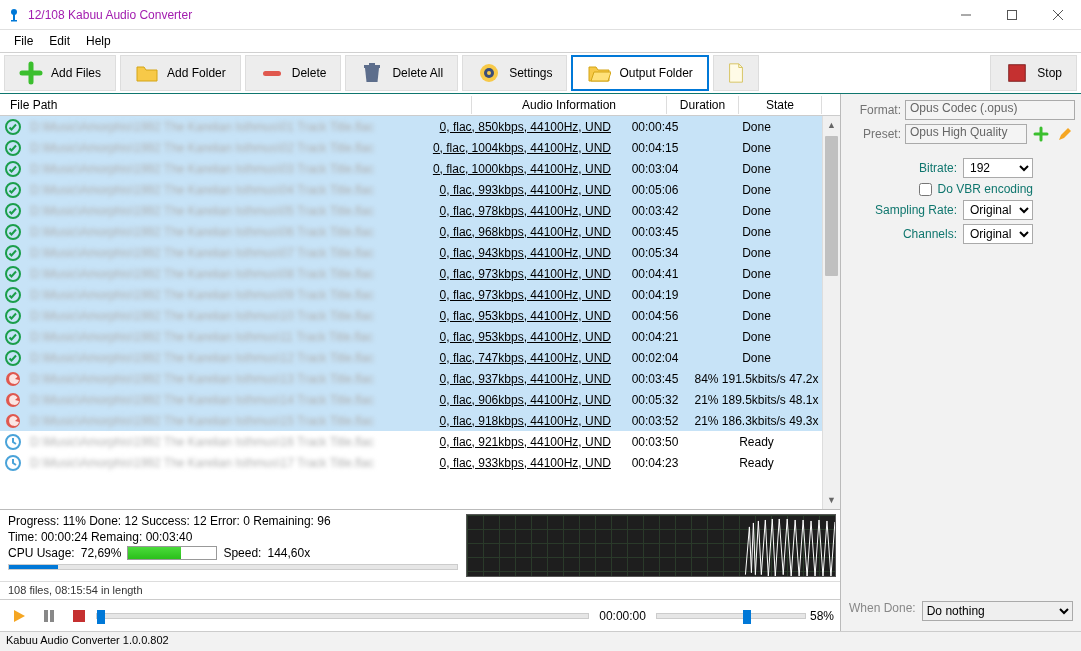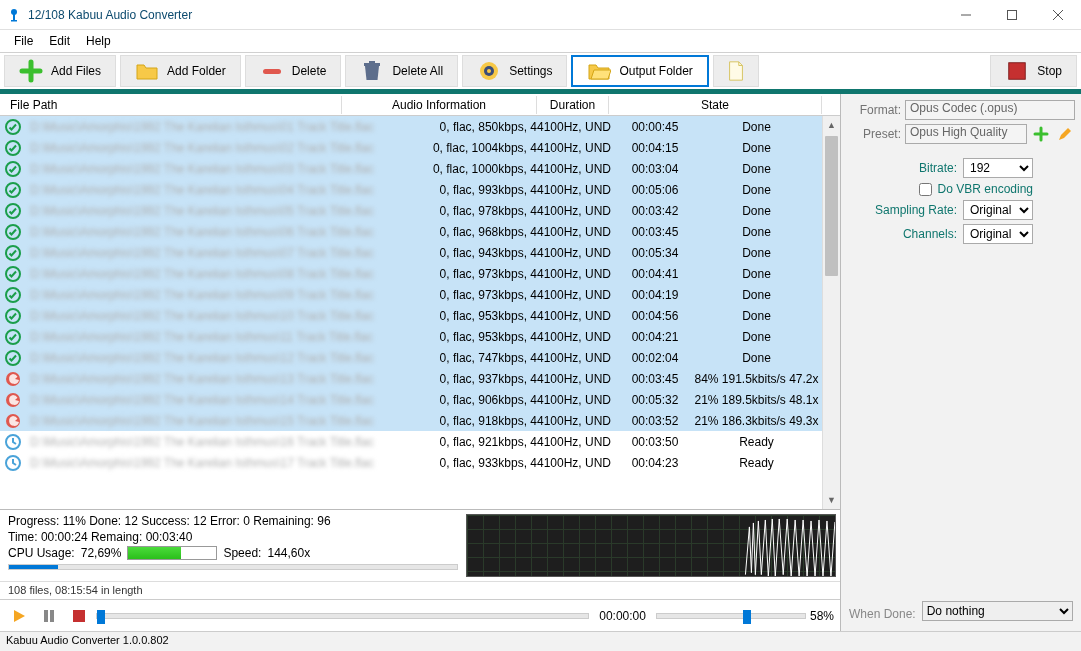--- a/index.html
+++ b/index.html
@@ -1,46 +1,46 @@
 <!DOCTYPE html>
 <html><head>
 <meta charset="utf-8">
 <style>
 * { box-sizing: border-box; margin: 0; padding: 0; font-family: "Segoe UI", Tahoma, sans-serif; font-size: 12px; }
 body { background: #fff; width: 1081px; height: 651px; overflow: hidden; display: flex; flex-direction: column; }
 .titlebar { height: 30px; background: #fff; display: flex; align-items: center; padding: 0 0 0 6px; border-bottom: 1px solid #e0e0e0; }
 .titlebar .app-icon { width: 16px; height: 16px; margin-right: 6px; }
-.titlebar .title { flex: 1; color: #0c4a6e; }
+.titlebar .title { flex: 1; color: #a21caf; }
 .titlebar .winbtn { width: 46px; height: 30px; display: flex; align-items: center; justify-content: center; color: #555; }
 .menubar { height: 22px; display: flex; align-items: center; gap: 4px; padding: 0 8px; color: #000; background: #fff; }
 .menubar span { padding: 2px 6px; }
-.toolbar { height: 42px; background: #fff; display: flex; align-items: stretch; padding: 2px 4px; gap: 4px; border-bottom: 5px solid #0f766e; border-top: 1px solid #d0d0d0; }
+.toolbar { height: 42px; background: #fff; display: flex; align-items: stretch; padding: 2px 4px; gap: 4px; border-bottom: 1px solid #0f766e; border-top: 1px solid #d0d0d0; }
 .toolbtn { display: flex; align-items: center; gap: 8px; padding: 0 14px; background: #ededed; border: 1px solid #ddd; cursor: pointer; }
 .toolbtn.active { background: #fff; border: 2px solid #0078d7; }
 .toolbtn .icon { width: 24px; height: 24px; display: flex; align-items: center; justify-content: center; }
 .toolbtn.iconbtn { padding: 0 10px; }
 .toolbtn-spacer { flex: 1; }
 
 .workarea { flex: 1; display: flex; min-height: 0; }
 .left { flex: 1; display: flex; flex-direction: column; min-width: 0; border-right: 1px solid #bbb; }
 .right { width: 240px; background: #f2f2f2; padding: 6px 6px; display: flex; flex-direction: column; }
 .listheader { display: flex; background: #fff; border-bottom: 1px solid #ccc; height: 22px; align-items: center; }
 .listheader > div { padding: 2px 6px; border-right: 1px solid #ddd; text-align: center; }
-.col-path { width: 342px; text-align: left !important; }
+.col-path { width: 472px; text-align: left !important; }
 .col-info { width: 195px; }
 .col-dur { width: 72px; }
 .col-state { flex: 1; }
 .col-scroll { width: 18px; border: none !important; }
 .listbody { flex: 1; overflow: hidden; position: relative; display: flex; }
 .rows { flex: 1; overflow: hidden; }
 .row { display: flex; height: 21px; align-items: center; }
 .row.done { background: #c7e3f7; }
 .row .c-icon { width: 26px; display: flex; justify-content: center; }
 .row .c-path { width: 398px; padding-left: 4px; color: #b0b0b0; filter: blur(2.2px); white-space: nowrap; overflow: hidden; }
-.row .c-info { width: 195px; text-align: right; padding-right: 8px; }
+.row .c-info { width: 195px; text-align: right; padding-right: 8px; text-decoration: underline; }
 .row .c-dur { width: 72px; text-align: center; }
 .row .c-state { flex: 1; text-align: center; }
 .vscroll { width: 18px; background: #f0f0f0; border-left: 1px solid #ddd; position: relative; }
 .vscroll .up,.vscroll .down{height:18px;display:flex;align-items:center;justify-content:center;color:#666;font-size:9px;}
 .vscroll .thumb{position:absolute;left:2px;right:2px;top:20px;height:140px;background:#c0c0c0;border-radius:1px;}
 .statuspanel { height: 72px; display: flex; background: #fff; border-top: 1px solid #bbb; }
 .statustext { flex: 1; padding: 4px 8px; display: flex; flex-direction: column; gap: 2px; }
 .cpu-row { display:flex; align-items:center; gap:6px; }
 .cpu-bar { width: 90px; height: 14px; border: 1px solid #999; position:relative; background:#fff;}
 .cpu-fill{position:absolute;left:0;top:0;bottom:0;background:linear-gradient(#4bdb3b,#2bbf1b);width:60%;}
@@ -60,21 +60,21 @@
 
 .form-row{display:flex;align-items:center;gap:4px;margin-bottom:4px;}
 .form-row label{width:54px;text-align:right;color:#737373;}
 .form-row .sel, .form-row input[type=text]{flex:1;height:20px;border:1px solid #aaa;background:#fff;padding:0 4px;font-size:12px;}
 .form-row .sel.disabled{background:#f4f4f4;color:#666;}
 .opt-block{margin-top:10px;}
 .opt-row{display:flex;align-items:center;gap:6px;margin-bottom:4px;justify-content:flex-end;padding-right:42px;}
 .opt-row label{color:#0f766e;}
 .sel-s{height:20px;border:1px solid #aaa;background:#fff;padding:0 2px;font-size:12px;}
 .icon-btn{width:20px;height:20px;display:flex;align-items:center;justify-content:center;}
-.whendone{margin-top:auto;display:flex;align-items:flex-end;gap:6px;padding:4px 2px;}
+.whendone{margin-top:auto;display:flex;align-items:flex-start;gap:6px;padding:4px 2px;}
 .whendone label{color:#888;}
 .whendone select{flex:1;height:20px;border:1px solid #aaa;font-size:12px;}
 svg { display:block; }
 </style>
 </head>
 <body>
 
 <div class="titlebar">
   <span class="app-icon">
     <svg viewBox="0 0 16 16">

